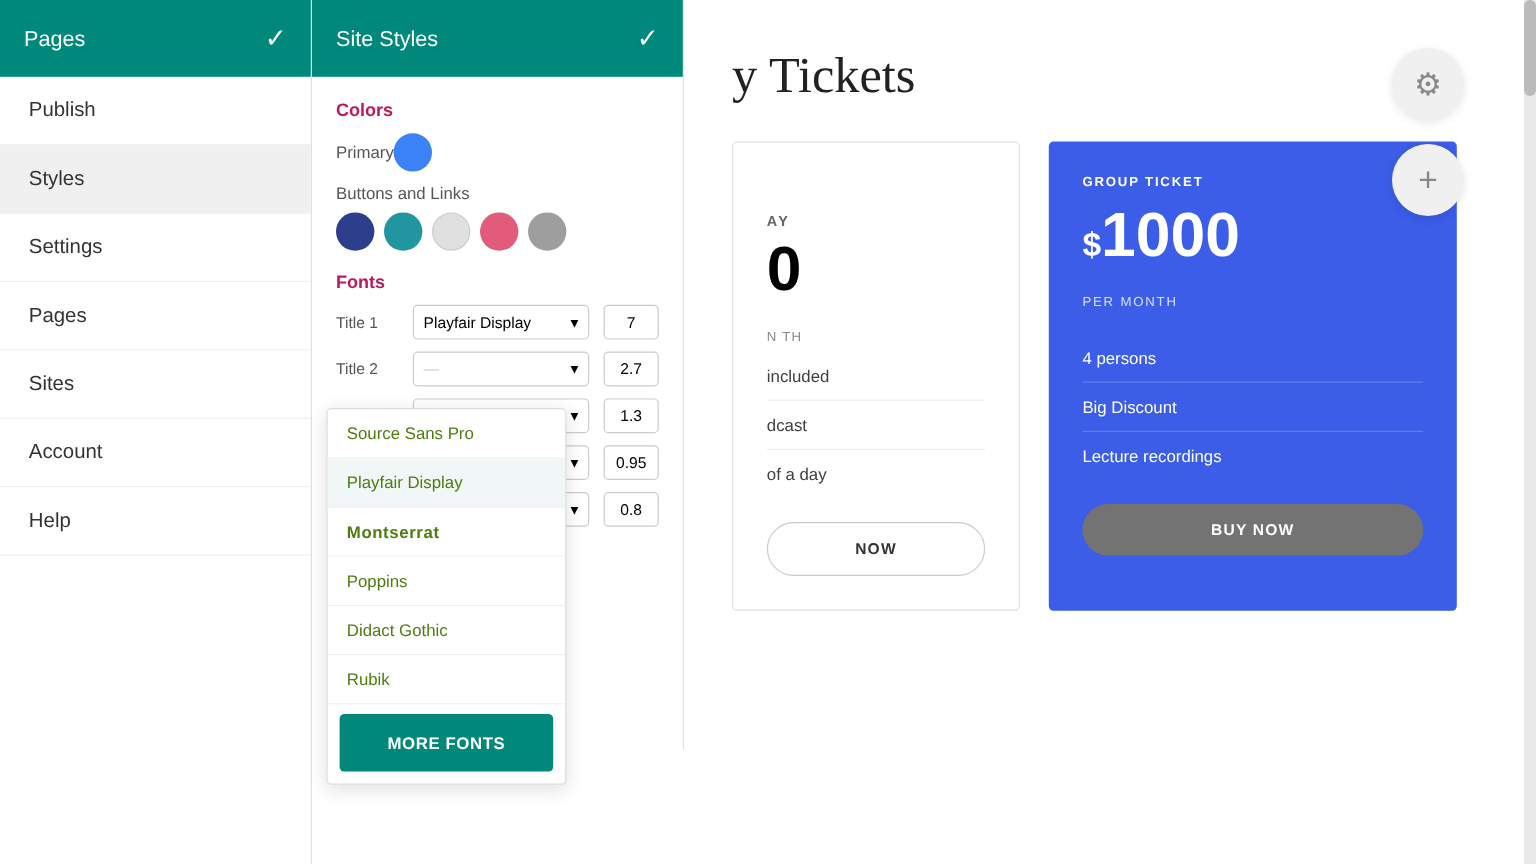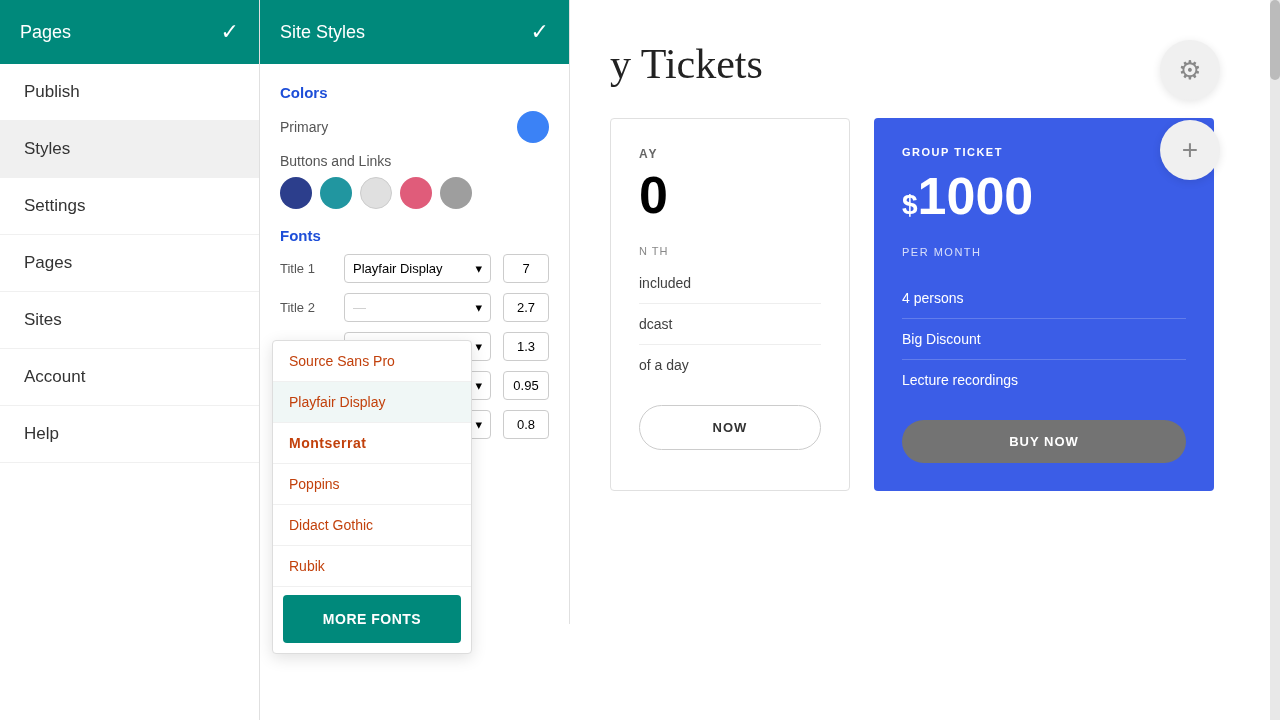--- a/index.html
+++ b/index.html
@@ -62,30 +62,30 @@
       padding: 0 20px;
       font-size: 18px;
       font-weight: 500;
     }
     .styles-panel-header .check-icon { margin-left: auto; font-size: 22px; }
     .styles-panel-body { padding: 20px 20px 0 20px; }
 
     .section-label {
       font-size: 15px;
       font-weight: 600;
-      color: #1d4ed8;
+      color: #be185d;
       margin-bottom: 10px;
     }
 
     
     .colors-section { margin-bottom: 18px; }
     .primary-row {
       display: flex;
       align-items: center;
-      justify-content: space-between;
+      justify-content: flex-start;
       margin-bottom: 10px;
     }
     .primary-label { font-size: 14px; color: #555; }
     .primary-color-dot {
       width: 32px; height: 32px;
       border-radius: 50%;
       background: #3b82f6;
     }
     .buttons-links-label { font-size: 14px; color: #555; margin-bottom: 8px; }
     .color-dots-row { display: flex; gap: 8px; }
@@ -135,21 +135,21 @@
       background: #fff;
       border: 1px solid #ddd;
       border-radius: 4px;
       box-shadow: 0 4px 16px rgba(0,0,0,0.12);
       z-index: 10;
       overflow: hidden;
     }
     .font-option {
       padding: 12px 16px;
       font-size: 14px;
-      color: #c2410c;
+      color: #4d7c0f;
       cursor: pointer;
       border-bottom: 1px solid #f0f0f0;
     }
     .font-option:last-child { border-bottom: none; }
     .font-option.selected { background: #f0f7f6; }
     .more-fonts-btn {
       display: block;
       background: #00897b;
       color: #fff;
       text-align: center;
@@ -316,20 +316,21 @@
     }
 
     
     .day-label {
       font-size: 12px;
       letter-spacing: 2px;
       font-weight: 700;
       color: #666;
       text-transform: uppercase;
       margin-bottom: 4px;
+      margin-top: 30px;
     }
     .ticket-big-price-area { margin-bottom: 20px; }
     .ticket-zero { font-size: 52px; font-weight: 700; }
   </style>
 </head>
 <body>
 
 <div class="sidebar">
   <div class="sidebar-header">
     <span>Pages</span>

